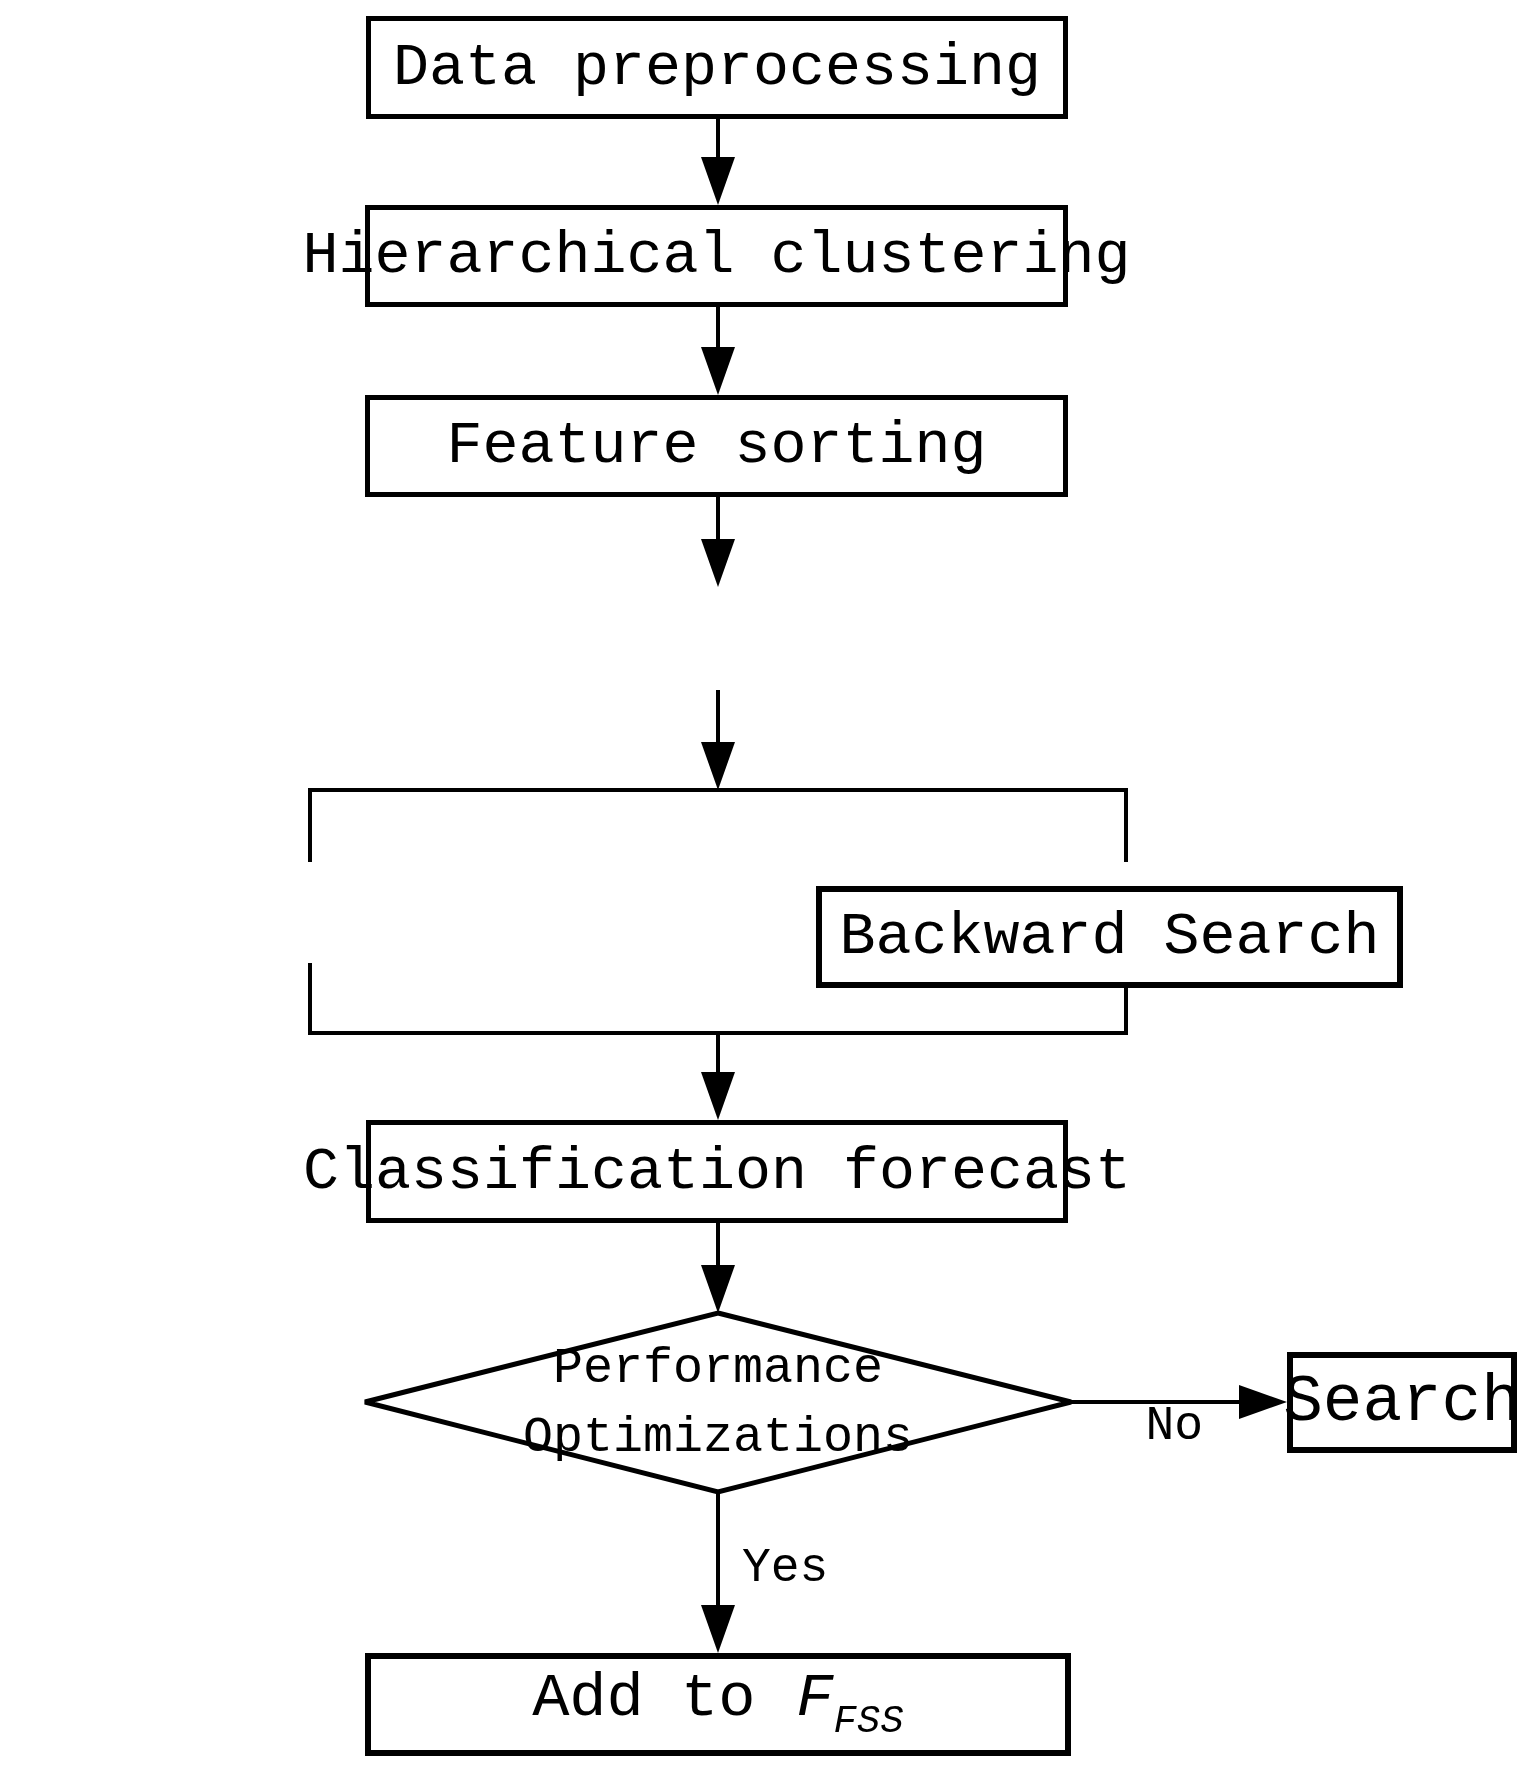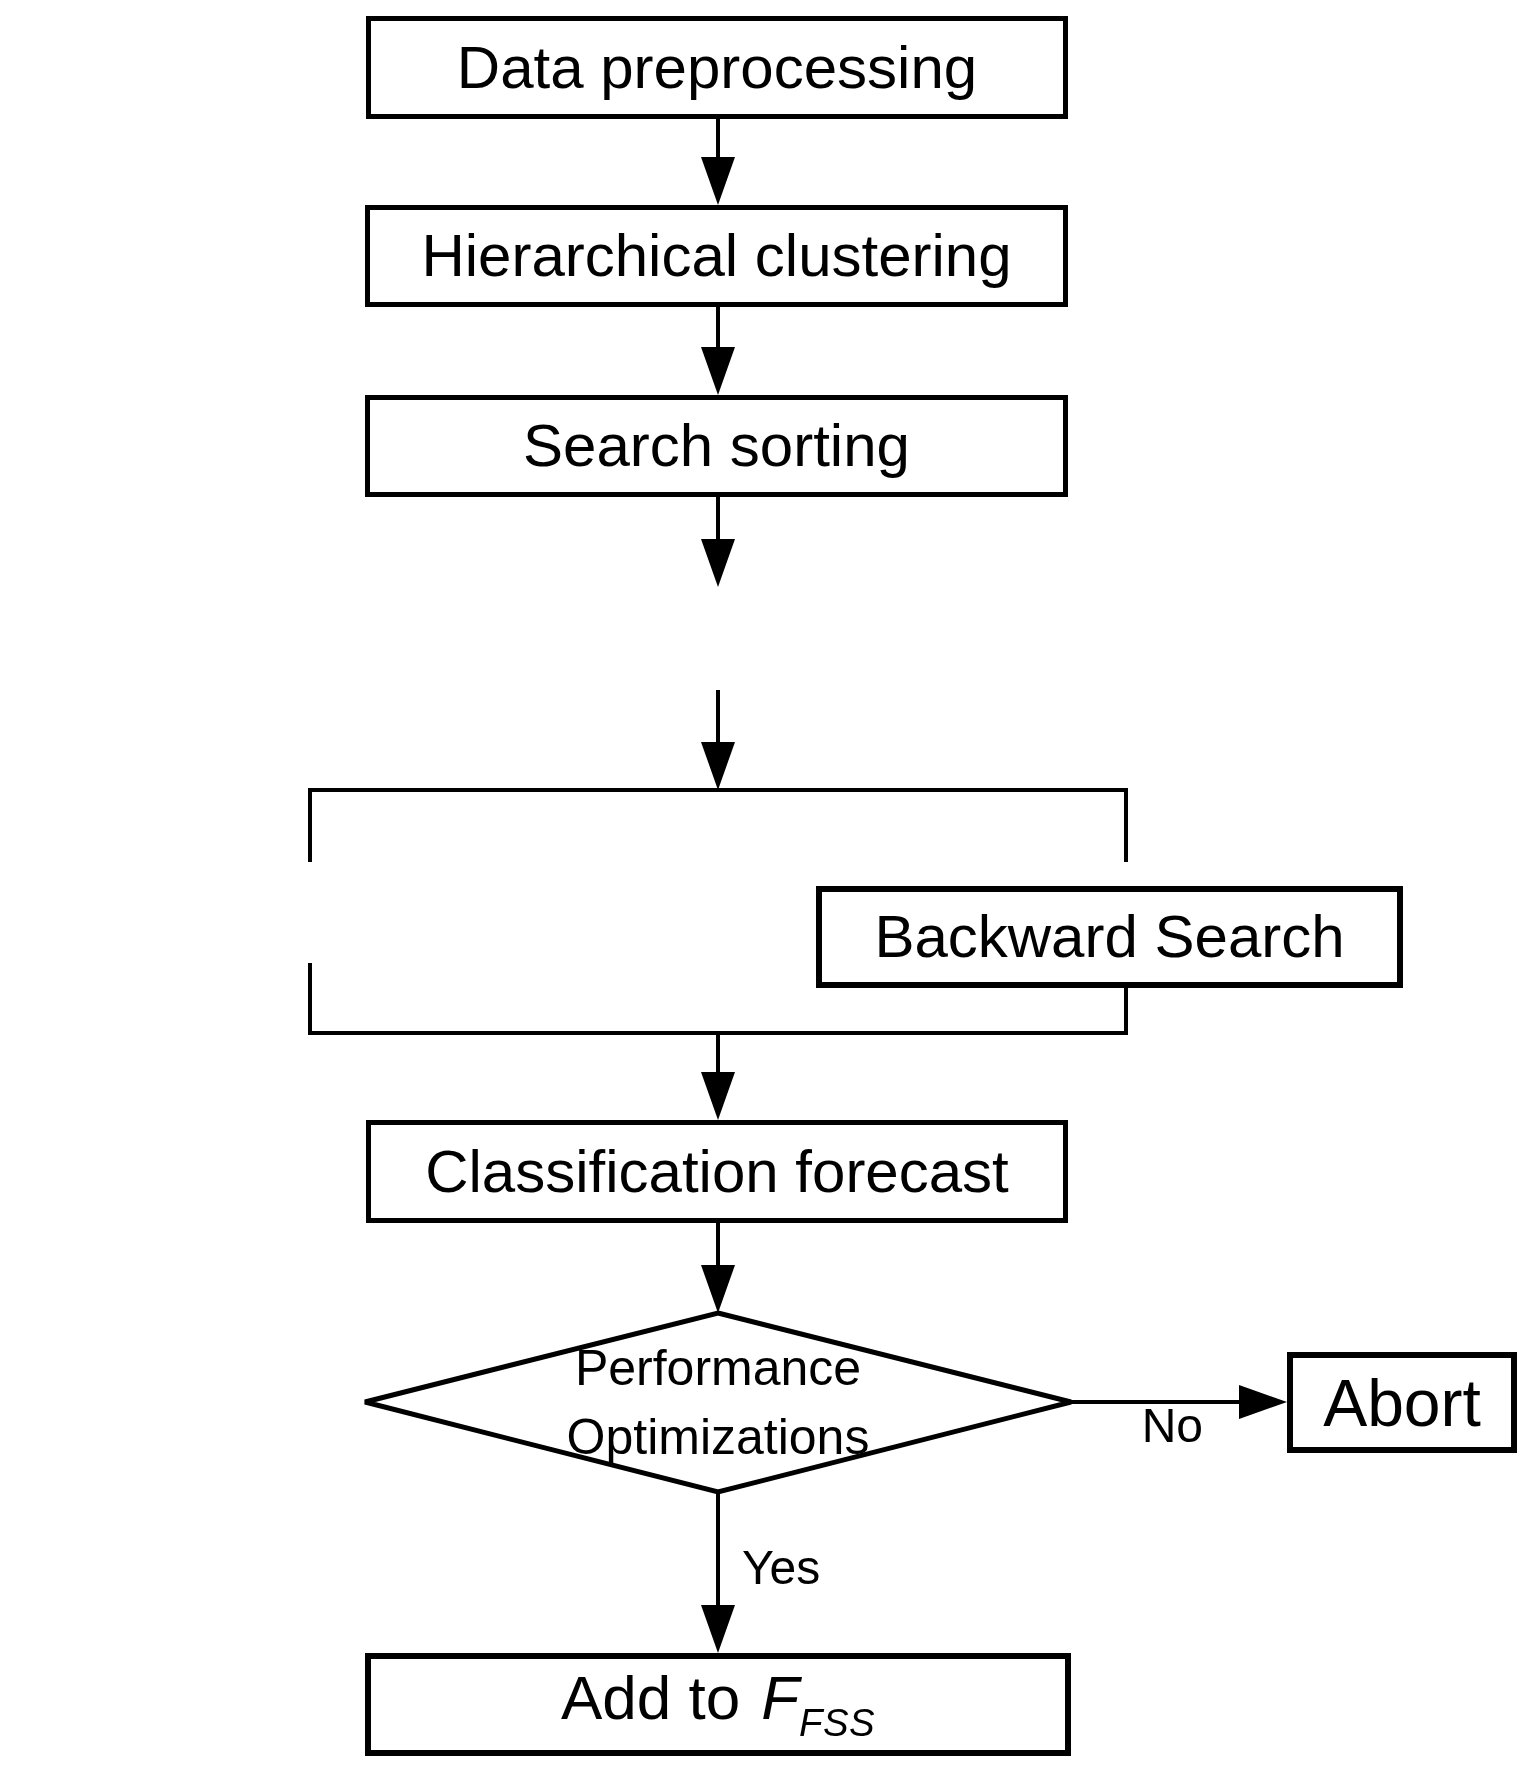--- a/index.html
+++ b/index.html
@@ -5,21 +5,21 @@
   html, body {
     margin: 0;
     padding: 0;
     background: #ffffff;
   }
   .stage {
     position: relative;
     width: 1534px;
     height: 1773px;
     background: #ffffff;
-    font-family: Liberation Sans, sans-serif;
+    font-family: Liberation Mono, monospace;
     color: #000000;
     overflow: hidden;
   }
   .connector-layer {
     position: absolute;
     left: 0;
     top: 0;
     width: 1534px;
     height: 1773px;
   }
@@ -140,21 +140,21 @@
 
   <div class="node" style="left:366px; top:16px; width:702px; height:103px;">
     <span>Data preprocessing</span>
   </div>
 
   <div class="node" style="left:365px; top:205px; width:703px; height:102px;">
     <span>Hierarchical clustering</span>
   </div>
 
   <div class="node" style="left:365px; top:395px; width:703px; height:102px;">
-    <span>Search sorting</span>
+    <span>Feature sorting</span>
   </div>
 
 
 
   <div class="node thick" style="left:816px; top:862px; width:587px; height:102px;margin-top:24px;">
     <span>Backward Search</span>
   </div>
 
   <div class="node" style="left:366px; top:1120px; width:702px; height:103px;">
     <span>Classification forecast</span>
@@ -162,21 +162,21 @@
 
   <div class="diamond-label">
     <span>Performance</span>
     <span>Optimizations</span>
   </div>
 
   <div class="edge-label no">No</div>
   <div class="edge-label yes">Yes</div>
 
   <div class="node thick" style="left:1287px; top:1352px; width:230px; height:101px; font-size:66px;">
-    <span>Abort</span>
+    <span>Search</span>
   </div>
 
   <div class="node thick" style="left:365px; top:1653px; width:706px; height:103px; font-size:62px;">
     <span>
       <span>Add to </span><span class="formula-f">F</span><span class="formula-sub">FSS</span>
     </span>
   </div>
 
 </div>
 

